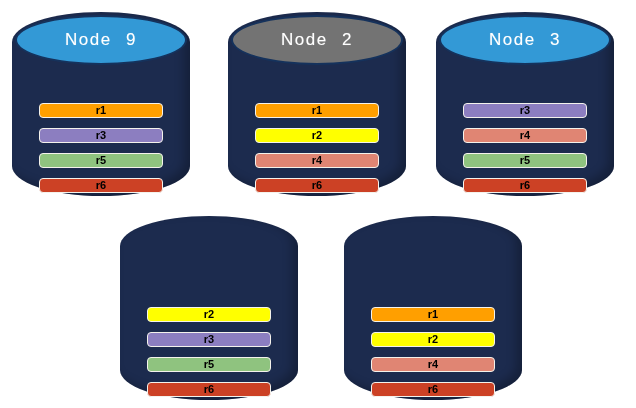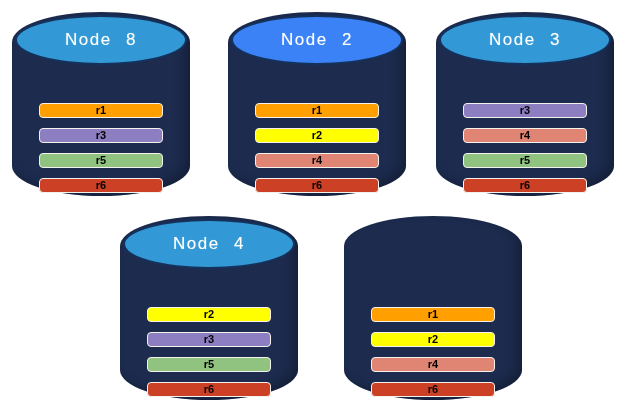--- a/index.html
+++ b/index.html
@@ -78,41 +78,41 @@
   }
 </style>
 </head>
 <body>
 
 <div class="canvas">
 
   <div class="node n1">
     <div class="cyl-body" style="background-color: rgb(28, 43, 78);"></div>
     <div class="cyl-top" style="background-color: rgb(51, 153, 214);">
-      <span class="node-title">Node 8</span>
+      <span class="node-title">Node 9</span>
     </div>
     <div class="bars">
       <div class="bar" style="background-color: rgb(255, 159, 0);">
         <span class="bar-label">r1</span>
       </div>
       <div class="bar" style="background-color: rgb(140, 126, 192);">
         <span class="bar-label">r3</span>
       </div>
       <div class="bar" style="background-color: rgb(143, 195, 127);">
         <span class="bar-label">r5</span>
       </div>
       <div class="bar" style="background-color: rgb(204, 65, 37);">
         <span class="bar-label">r6</span>
       </div>
     </div>
   </div>
 
   <div class="node n2">
     <div class="cyl-body" style="background-color: rgb(28, 43, 78);"></div>
-    <div class="cyl-top" style="background-color: #3b82f6;">
+    <div class="cyl-top" style="background-color: #737373;">
       <span class="node-title">Node 2</span>
     </div>
     <div class="bars">
       <div class="bar" style="background-color: rgb(255, 159, 0);">
         <span class="bar-label">r1</span>
       </div>
       <div class="bar" style="background-color: rgb(255, 255, 0);">
         <span class="bar-label">r2</span>
       </div>
       <div class="bar" style="background-color: rgb(224, 133, 115);">
@@ -140,23 +140,20 @@
         <span class="bar-label">r5</span>
       </div>
       <div class="bar" style="background-color: rgb(204, 65, 37);">
         <span class="bar-label">r6</span>
       </div>
     </div>
   </div>
 
   <div class="node n4">
     <div class="cyl-body" style="background-color: rgb(28, 43, 78);"></div>
-    <div class="cyl-top" style="background-color: rgb(51, 153, 214);">
-      <span class="node-title">Node 4</span>
-    </div>
     <div class="bars">
       <div class="bar" style="background-color: rgb(255, 255, 0);">
         <span class="bar-label">r2</span>
       </div>
       <div class="bar" style="background-color: rgb(140, 126, 192);">
         <span class="bar-label">r3</span>
       </div>
       <div class="bar" style="background-color: rgb(143, 195, 127);">
         <span class="bar-label">r5</span>
       </div>

